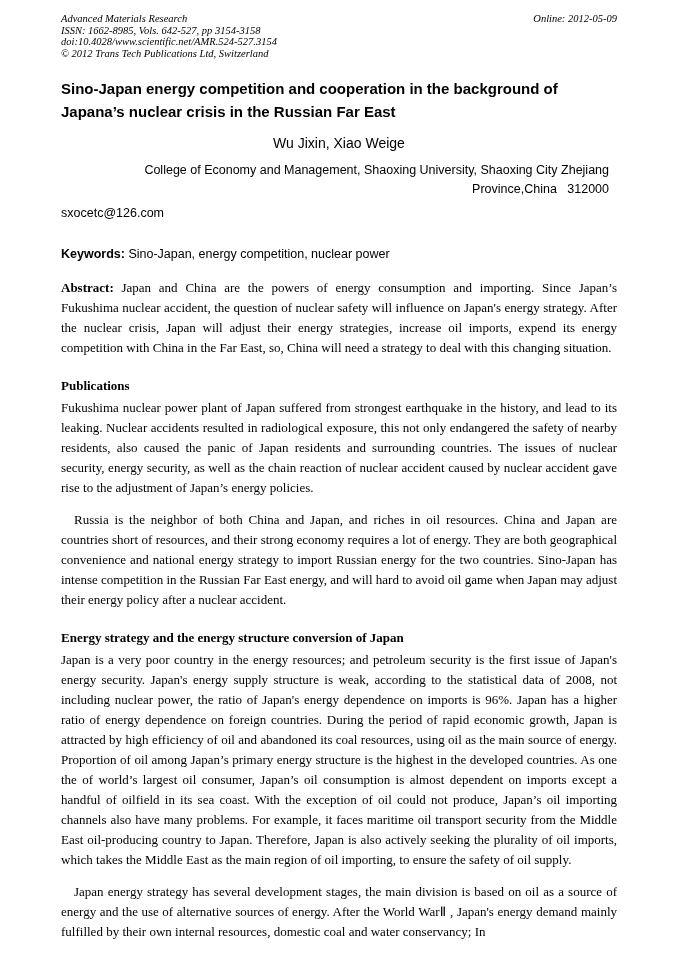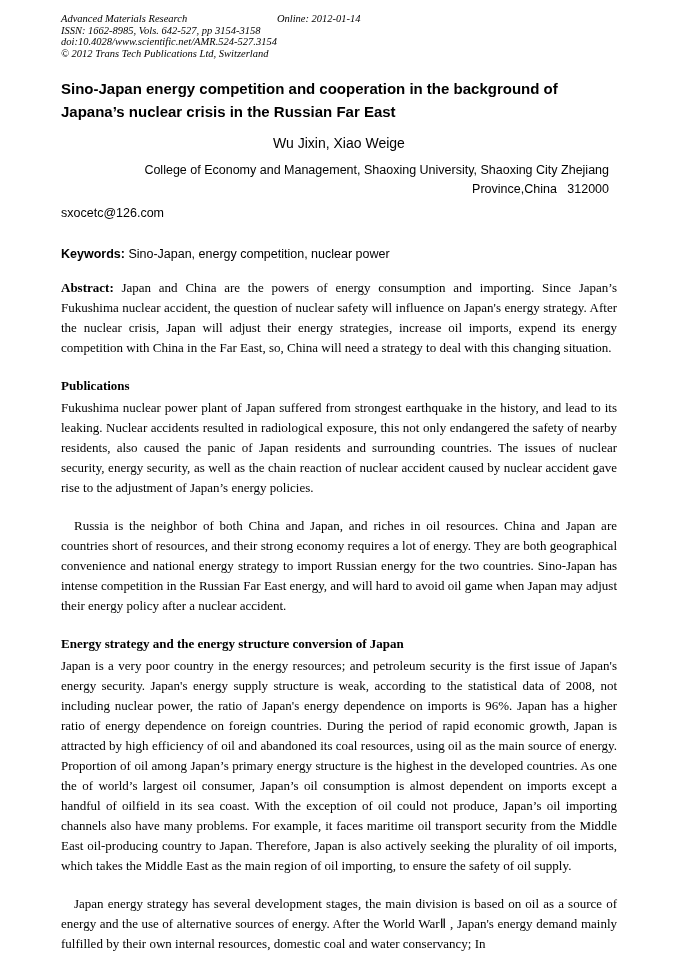--- a/index.html
+++ b/index.html
@@ -11,21 +11,21 @@
     margin: 0 auto;
     background: #ffffff;
     color: #000000;
     padding: 13px 61px 0 61px;
     overflow: hidden;
     font-family: "Liberation Serif", serif;
   }
   
   .jheader {
     display: flex;
-    justify-content: flex-start;
+    justify-content: space-between;
     align-items: flex-start;
     font-style: italic;
     font-size: 10.5px;
     line-height: 11.5px;
     font-family: "Liberation Serif", serif;
   }
   .jheader .left div { white-space: nowrap; }
   .jheader .right { white-space: nowrap; }
   
   .title {
@@ -79,38 +79,38 @@
   .abstract { margin-top: 15px; }
   .section-heading {
     margin-top: 19px;
     font-family: "Liberation Serif", serif;
     font-weight: bold;
     font-size: 13px;
     line-height: 17px;
   }
   .section .body-text { margin-top: 4px; }
   .section .body-text.indent {
-    margin-top: 18px;
+    margin-top: 12px;
     text-indent: 13px;
     font-family: Liberation Serif, serif;
   }
 </style>
 </head>
 <body>
 
 <div class="page">
 
   <div class="jheader">
     <div class="left">
       <div>Advanced Materials Research</div>
       <div>ISSN: 1662-8985, Vols. 642-527, pp 3154-3158</div>
       <div>doi:10.4028/www.scientific.net/AMR.524-527.3154</div>
       <div>© 2012 Trans Tech Publications Ltd, Switzerland</div>
     </div>
-    <div class="right">Online: 2012-01-14</div>
+    <div class="right">Online: 2012-05-09</div>
   </div>
 
   <h1 class="title">Sino-Japan energy competition and cooperation in the background of Japana’s nuclear crisis in the Russian Far East</h1>
 
   <div class="authors">Wu Jixin, Xiao Weige</div>
 
   <div class="affiliation">College of Economy and Management, Shaoxing University, Shaoxing City Zhejiang Province,China&nbsp;&nbsp;&nbsp;312000</div>
 
   <div class="email">sxocetc@126.com</div>
 

